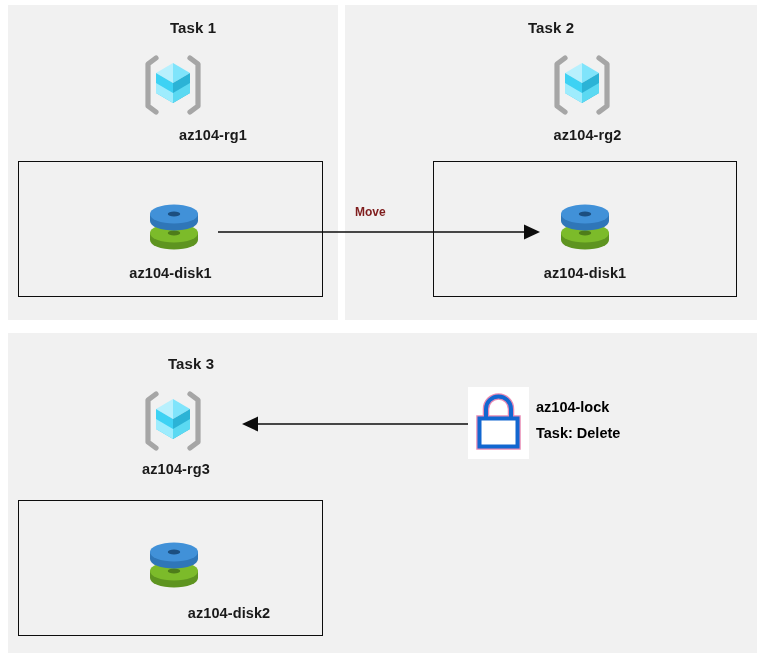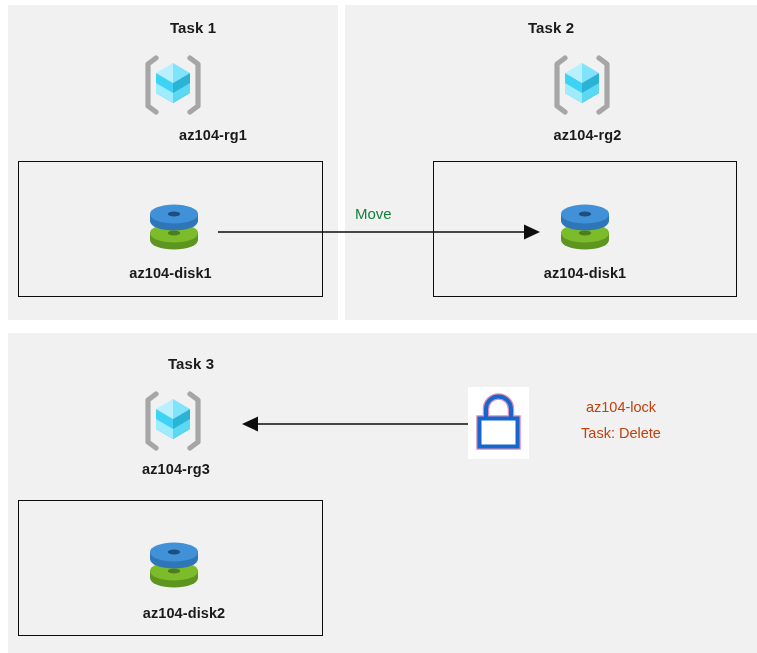--- a/index.html
+++ b/index.html
@@ -49,31 +49,30 @@
   .rg-icon, .disk-icon {
     position: absolute;
   }
   .lock-tile {
     position: absolute;
     background: #ffffff;
   }
   .lock-text {
     position: absolute;
     font-size: 14.5px;
-    font-weight: normal;
-    color: #c2410c;
+    font-weight: bold;
+    color: #000000;
     white-space: nowrap;
     line-height: 19px;
-    text-align: center;
   }
   .arrow-label {
     position: absolute;
-    font-size: 15px;
-    font-weight: normal;
-    color: #15803d;
+    font-size: 12px;
+    font-weight: bold;
+    color: #7f1d1d;
     white-space: nowrap;
   }
   .arrow-svg { position: absolute; }
 </style>
 </head>
 <body>
 
 <div class="panel" id="panel-task1"></div>
 
 <div class="task-title" style="left:8px; top:19px; width:330px;margin-left:20px;">Task 1</div>
@@ -182,21 +181,21 @@
     <rect x="5" y="32.5" width="48" height="7.5" fill="#5e9420"></rect>
     <ellipse cx="29" cy="33" rx="24" ry="9.5" fill="#7cbb2a"></ellipse>
     <ellipse cx="29" cy="33" rx="6.2" ry="2.6" fill="#4e7d1a"></ellipse>
     <ellipse cx="29" cy="21" rx="24" ry="9.5" fill="#2f76b8"></ellipse>
     <rect x="5" y="13.5" width="48" height="7.5" fill="#2f76b8"></rect>
     <ellipse cx="29" cy="14" rx="24" ry="9.5" fill="#4191d8"></ellipse>
     <ellipse cx="29" cy="14" rx="6.2" ry="2.6" fill="#1c4f80"></ellipse>
   </svg>
 </div>
 
-<div class="disk-label" style="left:18px; top:605px; width:332px;">az104-disk2</div>
+<div class="disk-label" style="left:18px; top:605px; width:332px;padding-left:45px;">az104-disk2</div>
 
 <svg class="arrow-svg" style="left:242px; top:412px;" width="228" height="24" xmlns="http://www.w3.org/2000/svg">
   <line x1="16" y1="12" x2="228" y2="12" stroke="#0d0d0d" stroke-width="1.6"></line>
   <polygon points="16,4.5 0,12 16,19.5" fill="#0d0d0d"></polygon>
 </svg>
 
 <div class="lock-tile" style="left:468px; top:387px; width:61px; height:72px;">
   <svg width="61" height="72" viewBox="0 0 61 72" xmlns="http://www.w3.org/2000/svg">
     <path d="M18 32 L18 22 A12.5 12.5 0 0 1 43 22 L43 32" fill="none" stroke="#e88ab4" stroke-width="6.5" stroke-linecap="butt"></path>
     <rect x="11.5" y="31.5" width="38" height="28" fill="none" stroke="#e88ab4" stroke-width="6.5"></rect>

